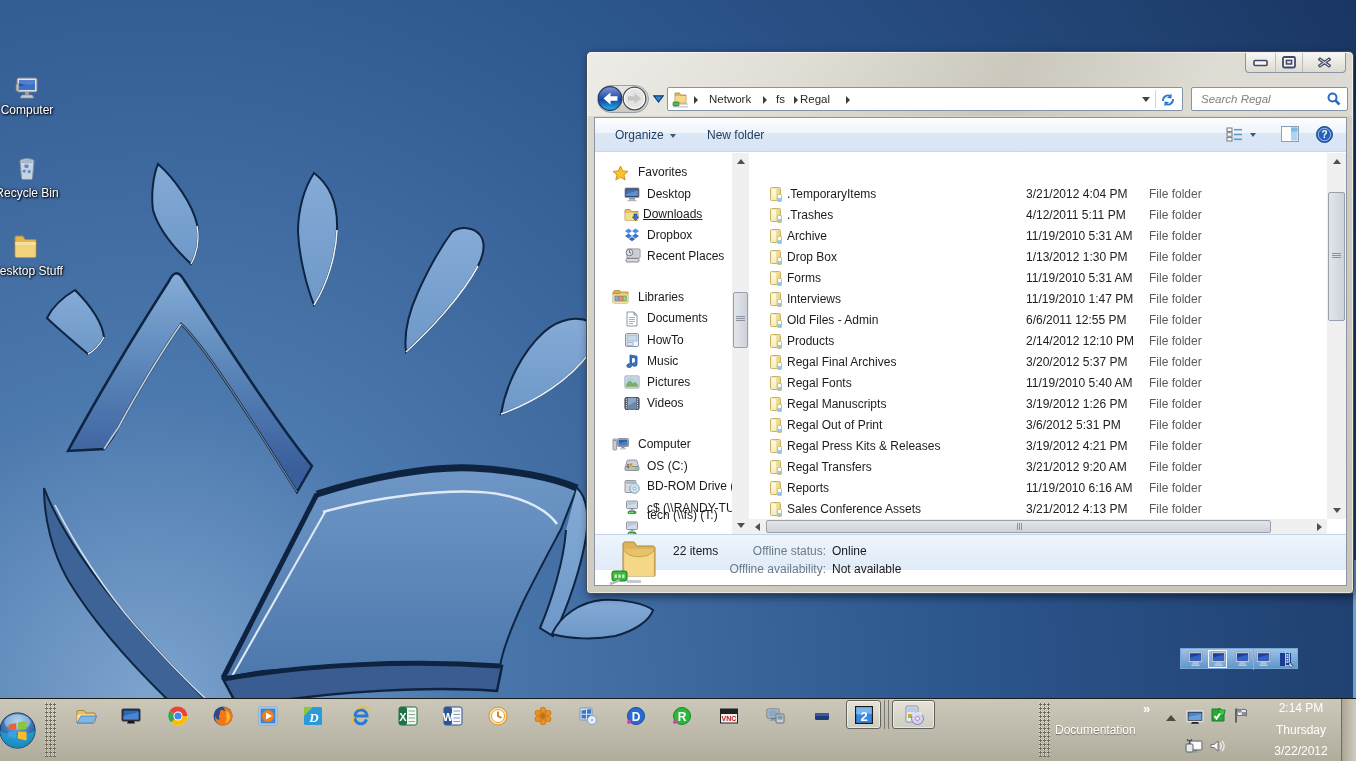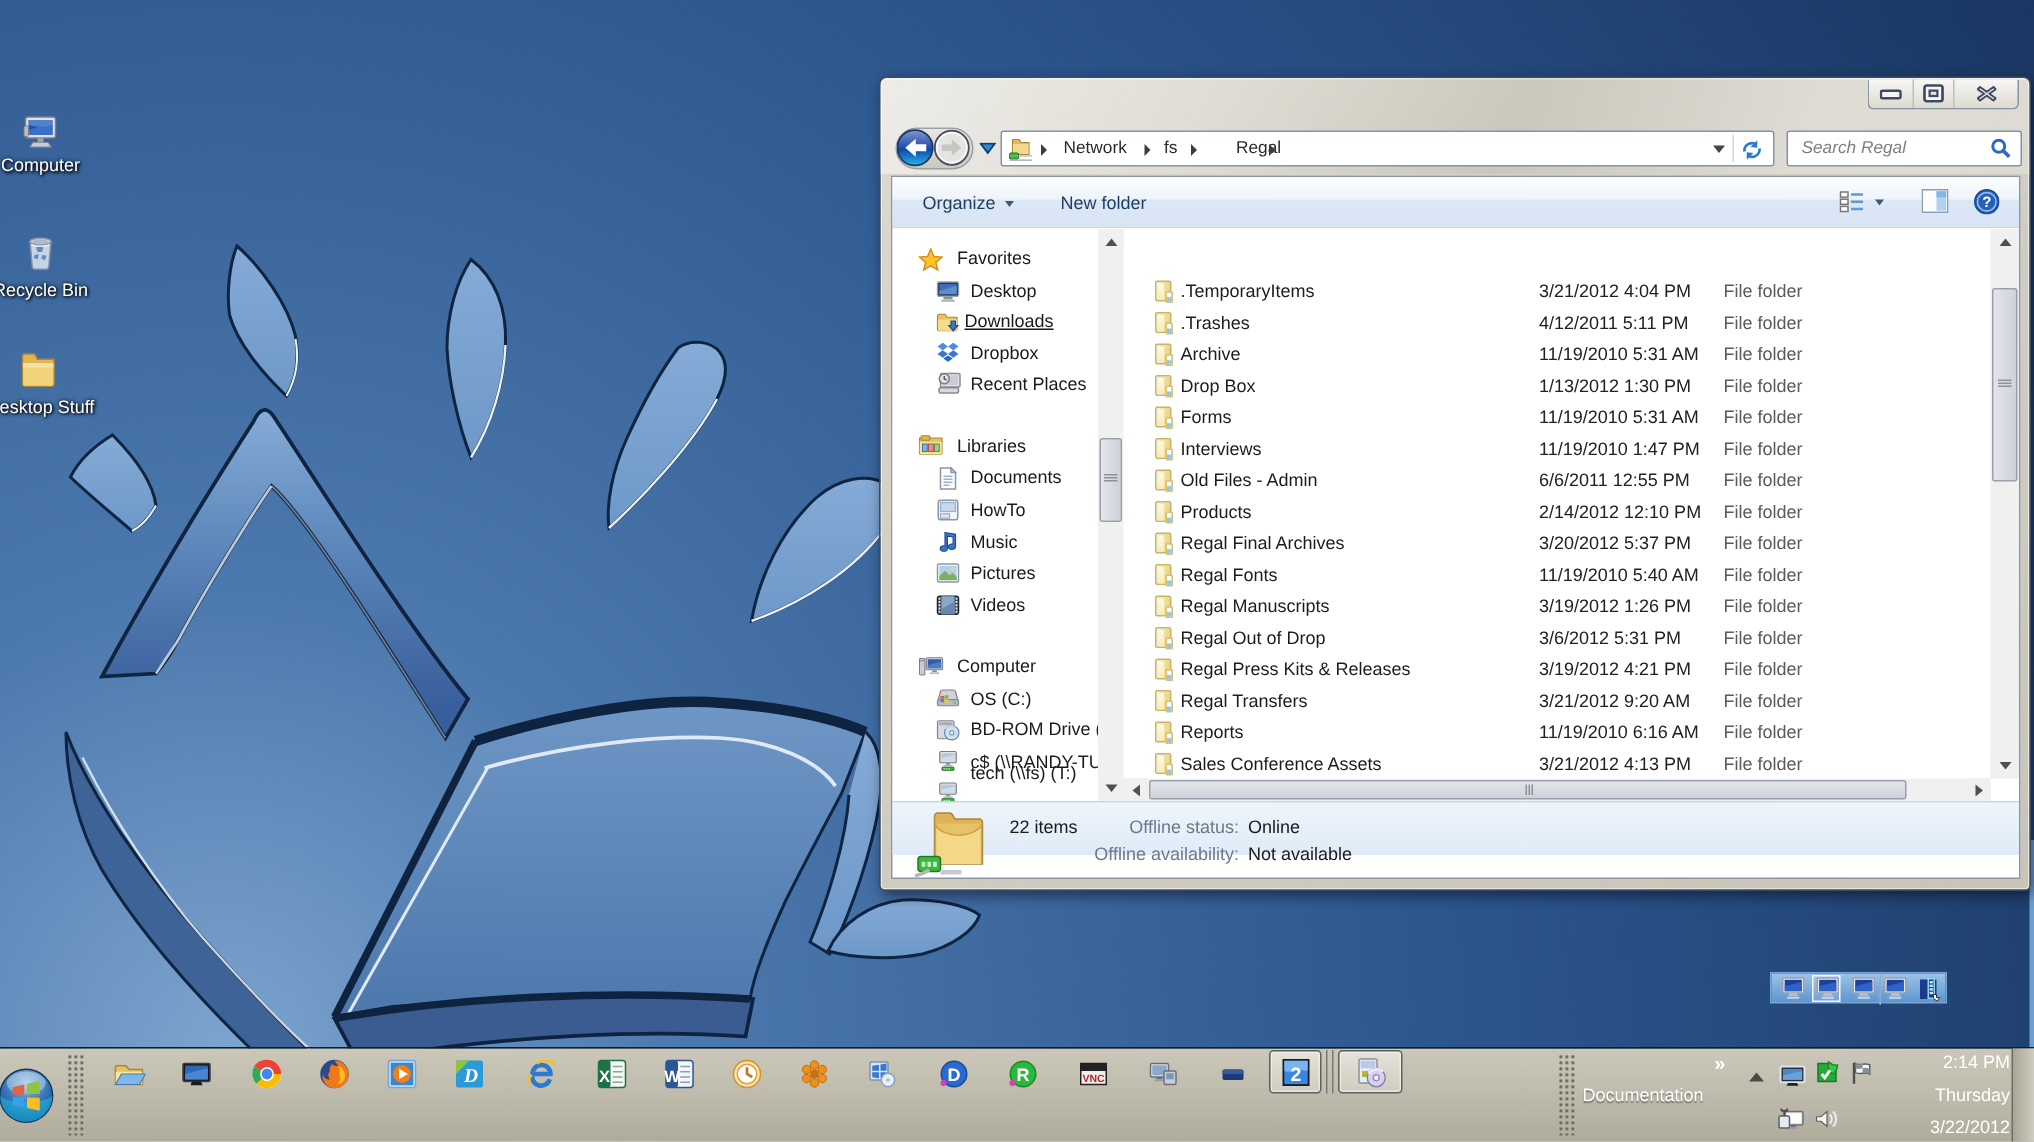--- a/index.html
+++ b/index.html
@@ -42,21 +42,21 @@
 .thumbh{background:linear-gradient(#e3e5e8,#cdd2da);border:1px solid #98a0ac;border-radius:2px;position:absolute;}
 .tri-u{width:0;height:0;border-bottom:5px solid #505050;border-left:4px solid transparent;border-right:4px solid transparent;}
 .tri-d{width:0;height:0;border-top:5px solid #505050;border-left:4px solid transparent;border-right:4px solid transparent;}
 .tri-l{width:0;height:0;border-right:5px solid #505050;border-top:4px solid transparent;border-bottom:4px solid transparent;}
 .tri-r{width:0;height:0;border-left:5px solid #505050;border-top:4px solid transparent;border-bottom:4px solid transparent;}
 
 #taskbar{position:absolute;left:0;top:698px;width:1356px;height:63px;background:linear-gradient(#cbc7b9 0%,#bfbbac 50%,#b0ac9c 100%);border-top:1px solid #1a1a18;}
 .tbico{position:absolute;top:6px;width:22px;height:22px;}
 .grip{position:absolute;width:12px;height:54px;top:4px;background-image:radial-gradient(circle at 1.5px 1.5px,#6e6a5e 1px,rgba(255,255,255,.45) 1.4px,transparent 1.6px);background-size:4px 4px;}
 .appbtn{position:absolute;top:1px;height:29px;border:1px solid #62625c;border-radius:3px;background:linear-gradient(#e5e2d9,#cfccc0);box-shadow:inset 0 0 0 1px rgba(255,255,255,.5);}
-#clock{position:absolute;left:1262px;top:698px;width:78px;height:63px;color:#fff;font-size:12px;text-align:right;}
+#clock{position:absolute;left:1262px;top:698px;width:78px;height:63px;color:#fff;font-size:12px;text-align:center;}
 #showdesk{position:absolute;left:1341px;top:699px;width:15px;height:62px;background:linear-gradient(90deg,#a9a595,#cfccc0);border-left:1px solid #706c60;}
 #mwidget{position:absolute;left:1180px;top:648px;width:118px;height:21px;background:linear-gradient(#9dc3e8,#5d96cf);border:1px solid #7aa6d4;display:flex;align-items:center;}
 </style></head><body>
 <svg id="desk" viewBox="0 0 1356 761">
 <defs>
 <radialGradient id="bgg" cx="150" cy="700" r="1400" gradientUnits="userSpaceOnUse">
 <stop offset="0" stop-color="#7da4ce"></stop>
         <stop offset=".22" stop-color="#4b78ad"></stop>
         <stop offset=".58" stop-color="#2c568e"></stop>
         <stop offset="1" stop-color="#1a3662"></stop>
@@ -179,21 +179,21 @@
           <path d="M3.3,5 L13.7,5 L13.7,11.7 L3.3,11.7 Z" fill="#f4d98c"></path>
           <rect x="1" y="11" width="6" height="4" rx="1" fill="#3cb83c" stroke="#1e7a1e" stroke-width=".7"></rect>
           <path d="M1,13 L16,13" stroke="#9aa2ae" stroke-width=".8"></path>
           <path d="M1,15.8 L16,15.8" stroke="#9aa2ae" stroke-width=".8"></path>
         </svg></span>
 <span class="bcarrow" style="left:26px;"></span>
 <span class="bc" style="left:41px;">Network</span>
 <span class="bcarrow" style="left:95px;"></span>
 <span class="bc" style="left:108px;">fs</span>
 <span class="bcarrow" style="left:126px;"></span>
-<span class="bc" style="left:156px;">Regal</span>
+<span class="bc" style="left:132px;">Regal</span>
 <span class="bcarrow" style="left:178px;"></span>
 <span style="position:absolute;right:32px;top:9px;width:0;height:0;border-top:5px solid #444;border-left:4px solid transparent;border-right:4px solid transparent;"></span>
 <span style="position:absolute;right:26px;top:2px;width:1px;height:18px;background:#d0d6dd;"></span>
 <svg style="position:absolute;right:6px;top:4px;" width="16" height="16" viewBox="0 0 16 16">
         <path d="M3,9 A5,5 0 0 1 11,4.5" fill="none" stroke="#2a7ad4" stroke-width="1.8"></path>
         <path d="M11.5,1.5 L11.5,6.5 L7,6 Z" fill="#2a7ad4"></path>
         <path d="M13,7 A5,5 0 0 1 5,11.5" fill="none" stroke="#2a7ad4" stroke-width="1.8"></path>
         <path d="M4.5,14.5 L4.5,9.5 L9,10 Z" fill="#2a7ad4"></path>
       </svg>
 </div>
@@ -476,21 +476,21 @@
             <i></i>
           </span>
           <span class="fname">Regal Manuscripts</span>
           <span class="fdate">3/19/2012 1:26 PM</span>
           <span class="ftype">File folder</span>
         </div>
 <div class="frow" style="top:262px;">
           <span class="fico">
             <i></i>
           </span>
-          <span class="fname">Regal Out of Drop</span>
+          <span class="fname">Regal Out of Print</span>
           <span class="fdate">3/6/2012 5:31 PM</span>
           <span class="ftype">File folder</span>
         </div>
 <div class="frow" style="top:283px;">
           <span class="fico">
             <i></i>
           </span>
           <span class="fname">Regal Press Kits &amp; Releases</span>
           <span class="fdate">3/19/2012 4:21 PM</span>
           <span class="ftype">File folder</span>

